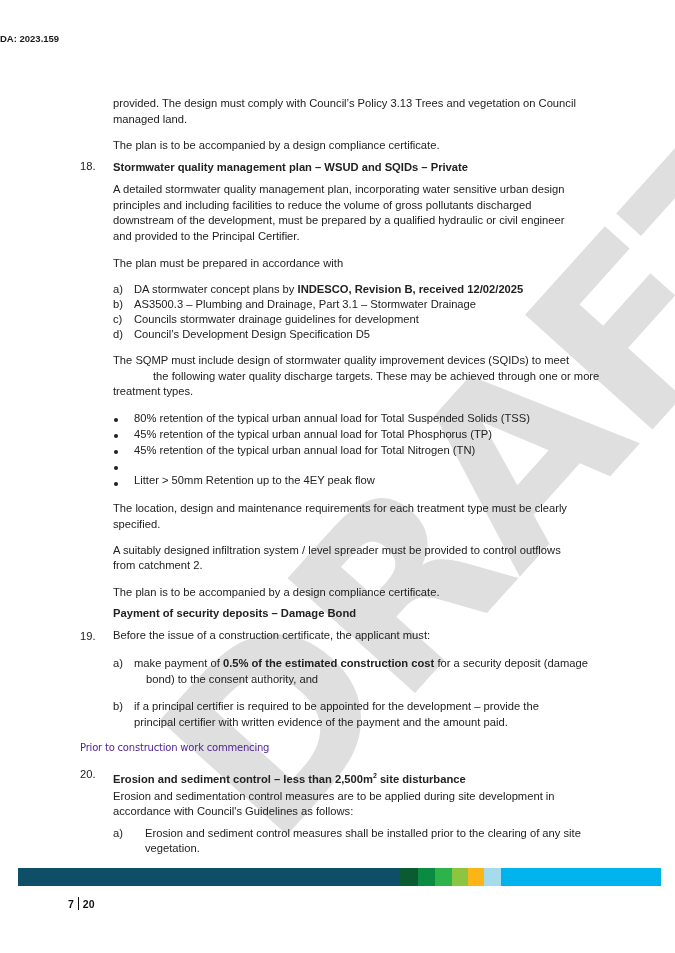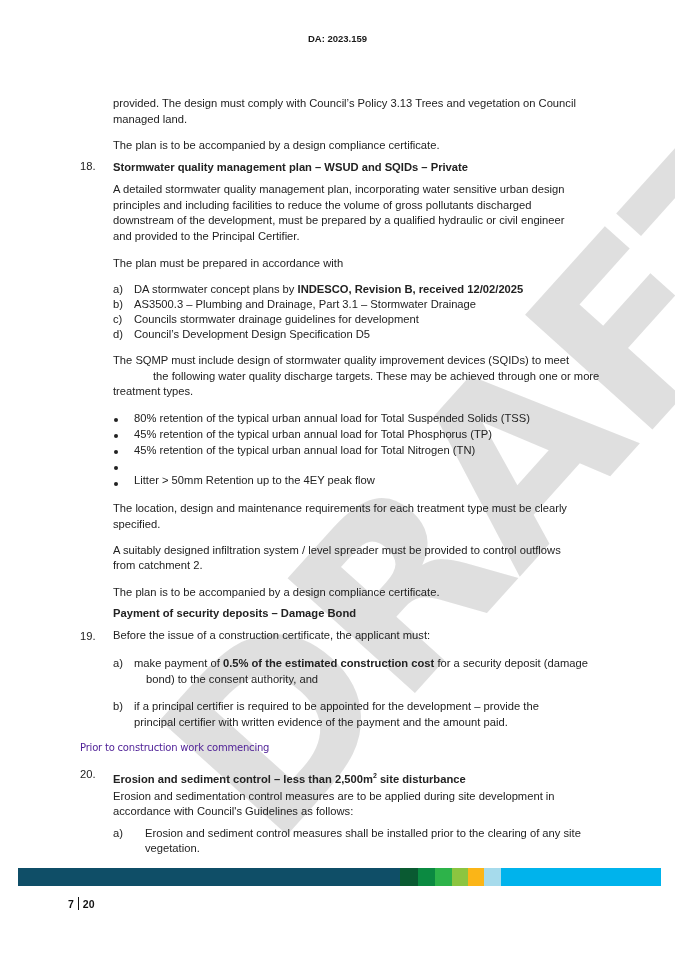--- a/index.html
+++ b/index.html
@@ -3,21 +3,21 @@
 <meta charset="utf-8">
 <style>
   html, body { margin: 0; padding: 0; background: #ffffff; }
   body {
     width: 675px; height: 953px; position: relative; overflow: hidden;
     font-family: "Liberation Sans", sans-serif; color: #1a1a1a;
   }
   .page { position: absolute; left: 0; top: 0; width: 675px; height: 953px; }
   .abs { position: absolute; white-space: nowrap; }
   .hdr {
-    position: absolute; top: 33px; left: 0; width: 675px; text-align: center;
+    position: absolute; top: 33px; left: 0; width: 675px; 
     font-size: 9.5px; font-weight: bold; letter-spacing: 0;
   }
   .txt { font-size: 11.2px; line-height: 15.5px; color: #222; }
   .b { font-weight: bold; }
   .num { font-size: 11.2px; color: #222; }
   .section-heading {
     font-family: "DejaVu Sans", sans-serif; font-size: 10px; color: #4c1d95;
     letter-spacing: -0.2px;
   }
   .bullet-dot {

